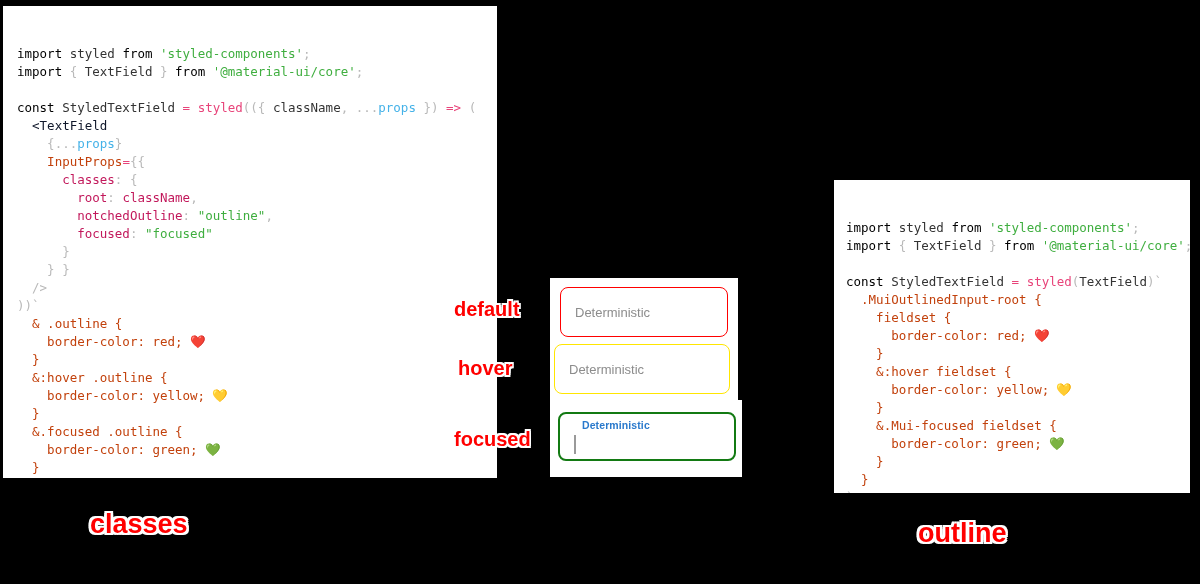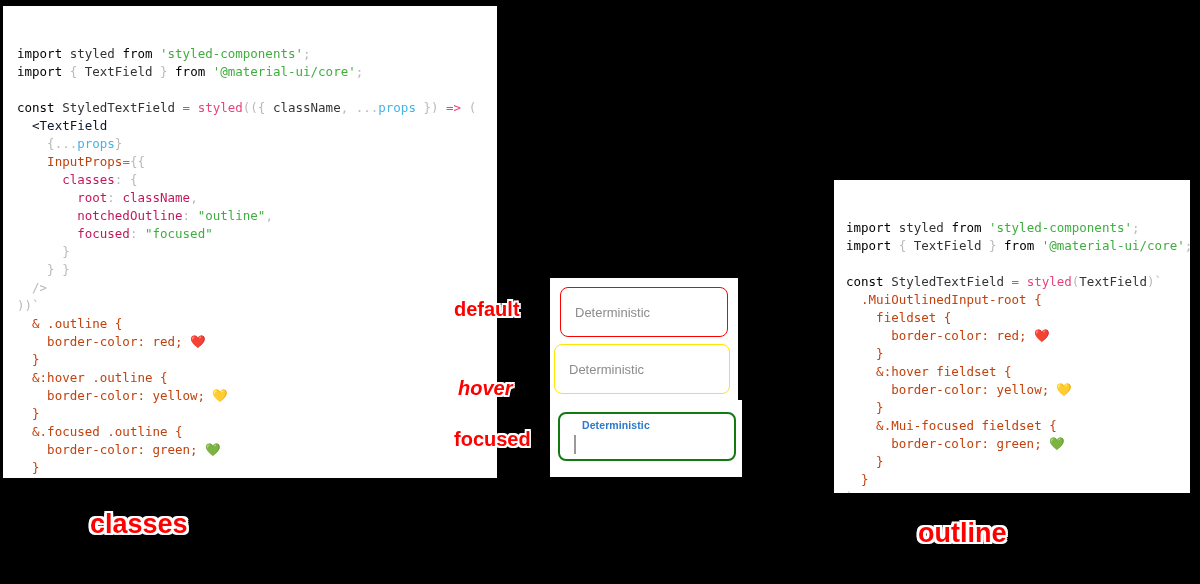--- a/index.html
+++ b/index.html
@@ -140,21 +140,21 @@
     font-size: 20px;
     color: #ff0000;
     text-shadow:
       -1.6px -1.6px 0 #fff,  1.6px -1.6px 0 #fff,
       -1.6px  1.6px 0 #fff,  1.6px  1.6px 0 #fff,
       -1.6px 0 0 #fff, 1.6px 0 0 #fff,
        0 -1.6px 0 #fff, 0 1.6px 0 #fff;
     white-space: nowrap;
   }
   #label-default { left: 454px; top: 298px; }
-  #label-hover   { left: 458px; top: 377px; font-style: italic; }
+  #label-hover   { left: 458px; top: 357px; }
   #label-focused { left: 454px; top: 428px; }
 
   
   .caption {
     position: absolute;
     font-family: "Liberation Sans", sans-serif;
     font-weight: bold;
     font-size: 27px;
     color: #ff0000;
     text-shadow:

